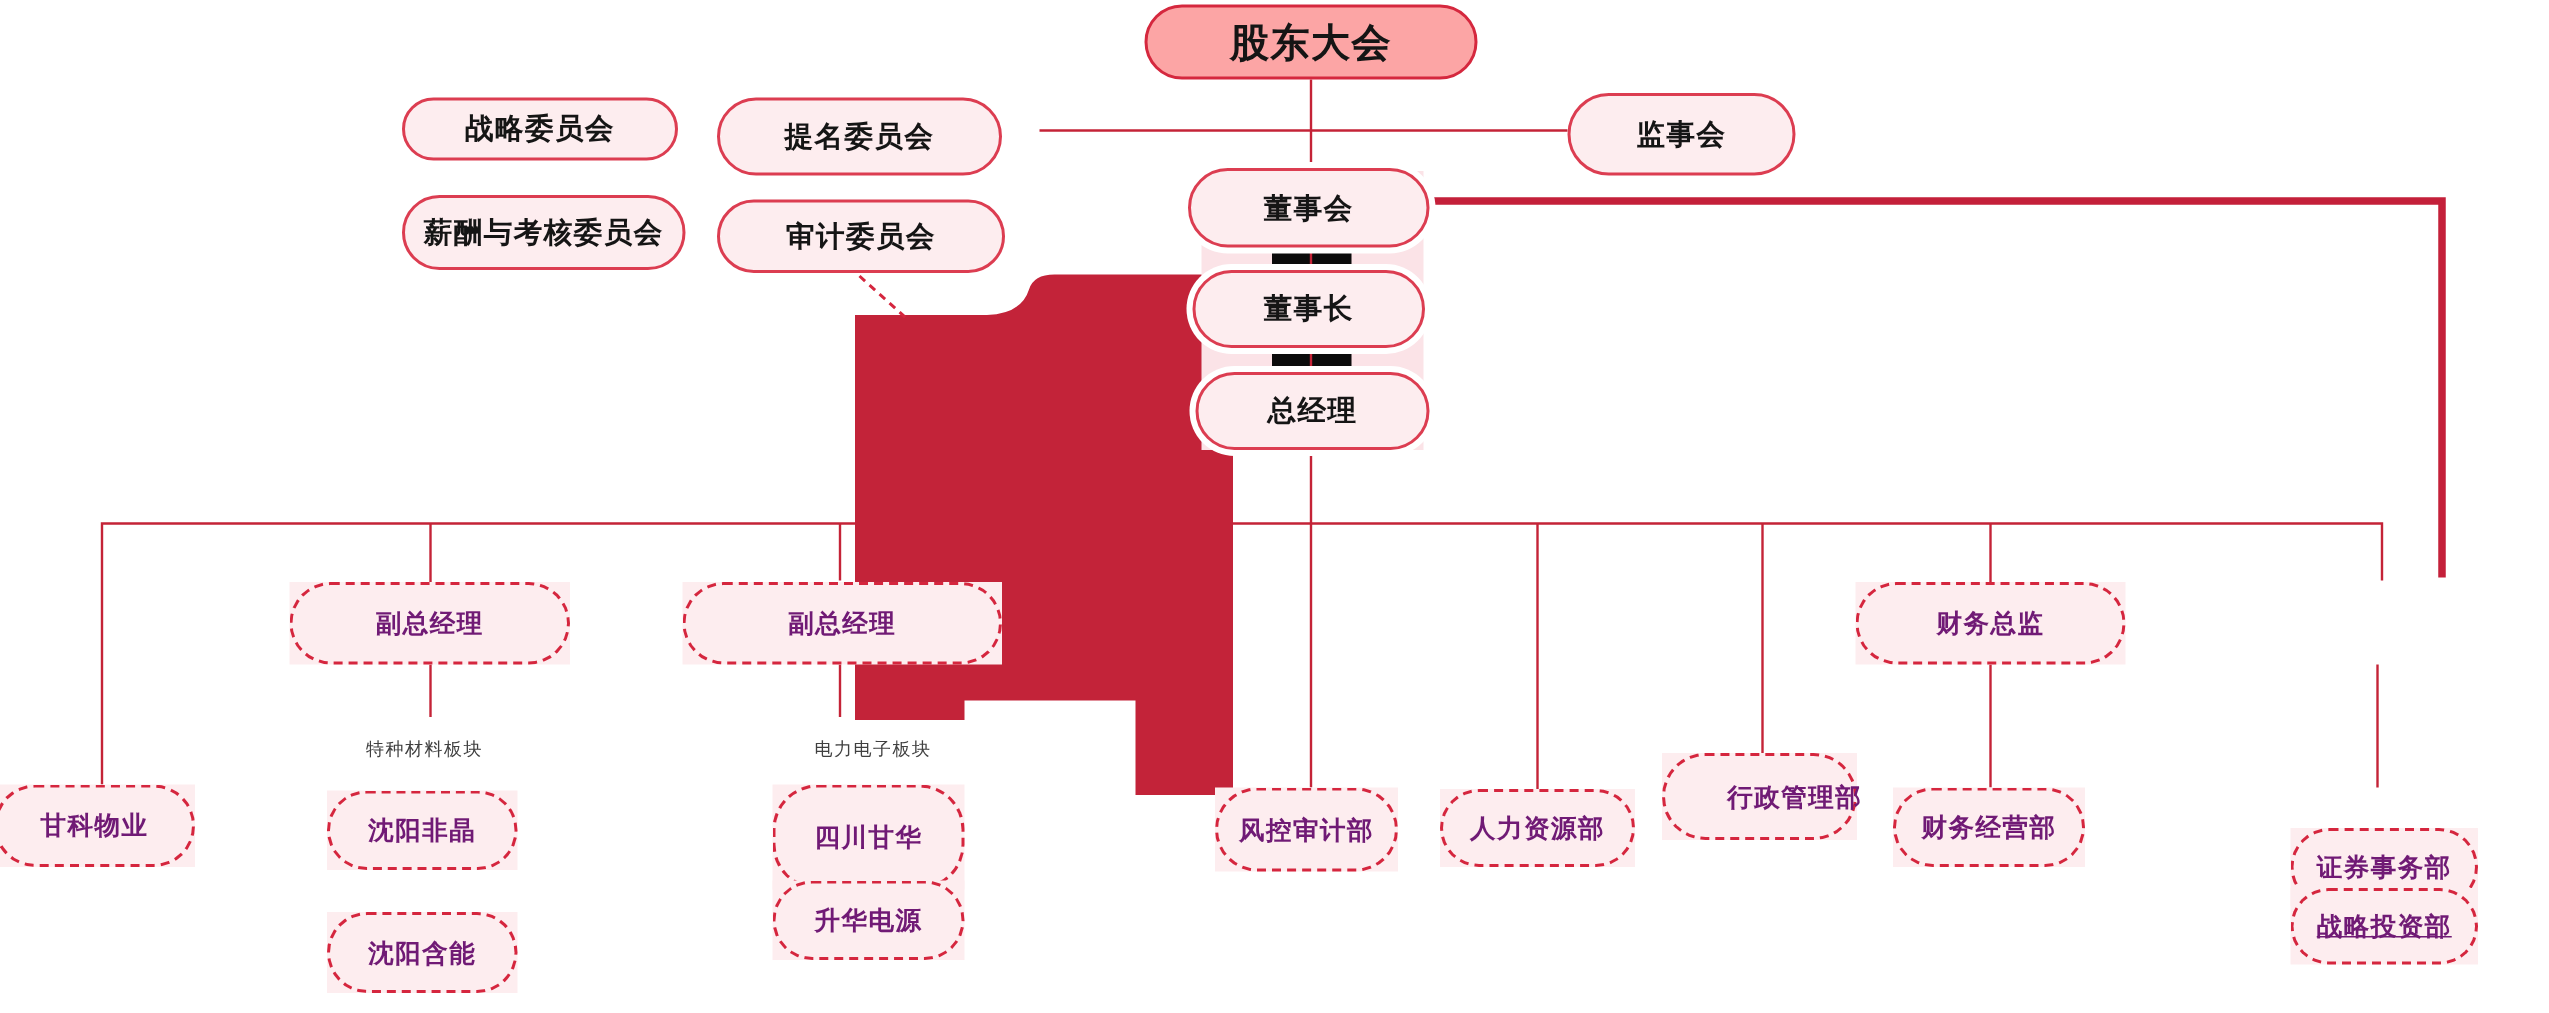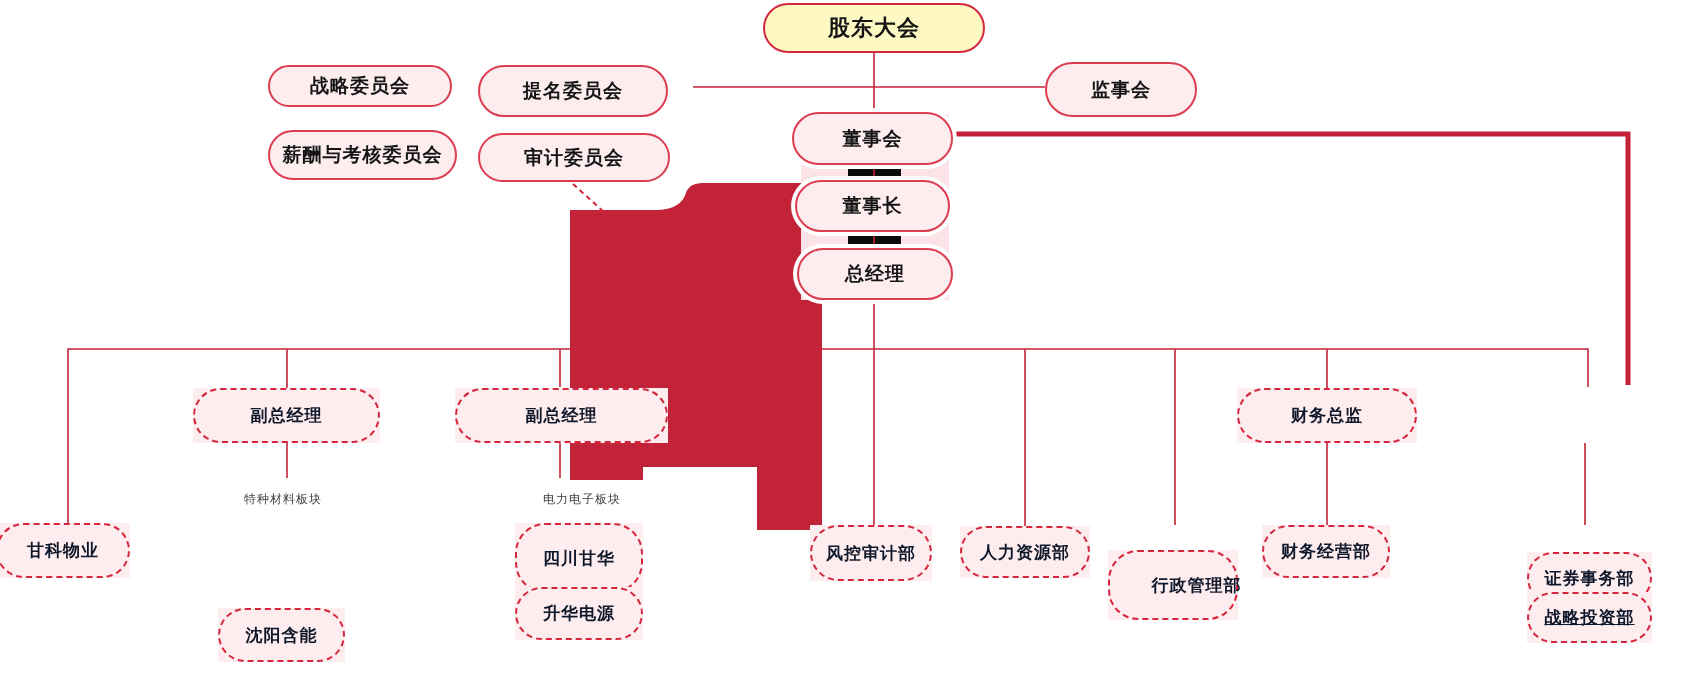--- a/index.html
+++ b/index.html
@@ -7,25 +7,25 @@
     position:relative;width:1699px;height:675px;background:#ffffff;overflow:hidden;
     font-family:"Liberation Sans","DejaVu Sans",sans-serif;
   }
   #wires{position:absolute;left:0;top:0;z-index:0;}
   .node{
     position:absolute;z-index:2;display:flex;align-items:center;justify-content:center;
     font-weight:bold;color:#151515;font-size:19px;letter-spacing:1px;
     background:#fdedef;border:2px solid #dc3d51;border-radius:30px;box-sizing:border-box;
     white-space:nowrap;
   }
-  .gray{background:#fef9c3;font-size:22px;border-color:#d5283e;}
+  .gray{background:#fca5a5;font-size:26px;border-color:#d5283e;}
   .halo{box-shadow:0 0 0 4px #ffffff;}
   .dnode{
     position:absolute;z-index:2;display:flex;align-items:center;justify-content:center;
-    font-weight:bold;color:#0f172a;font-size:17px;letter-spacing:1px;
+    font-weight:bold;color:#701a75;font-size:17px;letter-spacing:1px;
     background:#fdedef;box-sizing:border-box;white-space:nowrap;
   }
   .dnode .pill{position:absolute;inset:0;border:2px dashed #d5263e;border-radius:30px;}
   .dnode span{position:relative;}
   .plabel{
     position:absolute;z-index:2;font-size:12px;color:#404040;transform:translateX(-50%);
     white-space:nowrap;letter-spacing:1px;
   }
 </style>
 </head>
@@ -107,33 +107,37 @@
     <span>财务总监</span>
   </div>
 
   <div class="plabel" style="left:283px;top:491px;">特种材料板块</div>
   <div class="plabel" style="left:582px;top:491px;">电力电子板块</div>
 
   <div class="dnode" style="left:-4px;top:523px;width:134px;height:55px;">
     <i class="pill"></i>
     <span>甘科物业</span>
   </div>
+  <div class="dnode" style="left:218px;top:527px;width:127px;height:53px;">
+    <i class="pill"></i>
+    <span>沈阳非晶</span>
+  </div>
   <div class="dnode" style="left:515px;top:523px;width:128px;height:70px;">
     <i class="pill"></i>
     <span>四川甘华</span>
   </div>
   <div class="dnode" style="left:810px;top:525px;width:122px;height:56px;">
     <i class="pill"></i>
     <span>风控审计部</span>
   </div>
   <div class="dnode" style="left:960px;top:526px;width:130px;height:52px;">
     <i class="pill"></i>
     <span>人力资源部</span>
   </div>
-  <div class="dnode" style="left:1108px;top:550px;width:130px;height:70px;padding-left:47px;">
+  <div class="dnode" style="left:1108px;top:502px;width:130px;height:58px;padding-left:47px;">
     <i class="pill"></i>
     <span>行政管理部</span>
   </div>
   <div class="dnode" style="left:1262px;top:525px;width:128px;height:53px;">
     <i class="pill"></i>
     <span>财务经营部</span>
   </div>
   <div class="dnode" style="left:1527px;top:525px;width:125px;height:52px;margin-top:27px;">
     <i class="pill"></i>
     <span>证券事务部</span>

